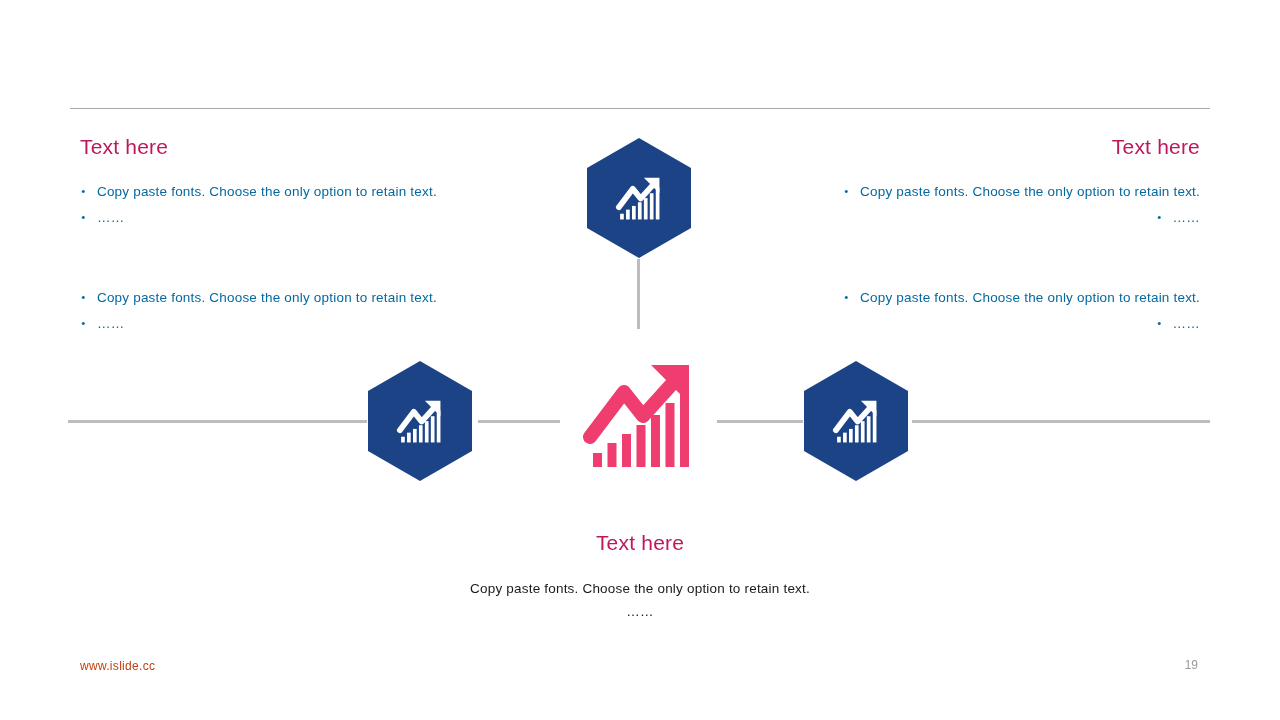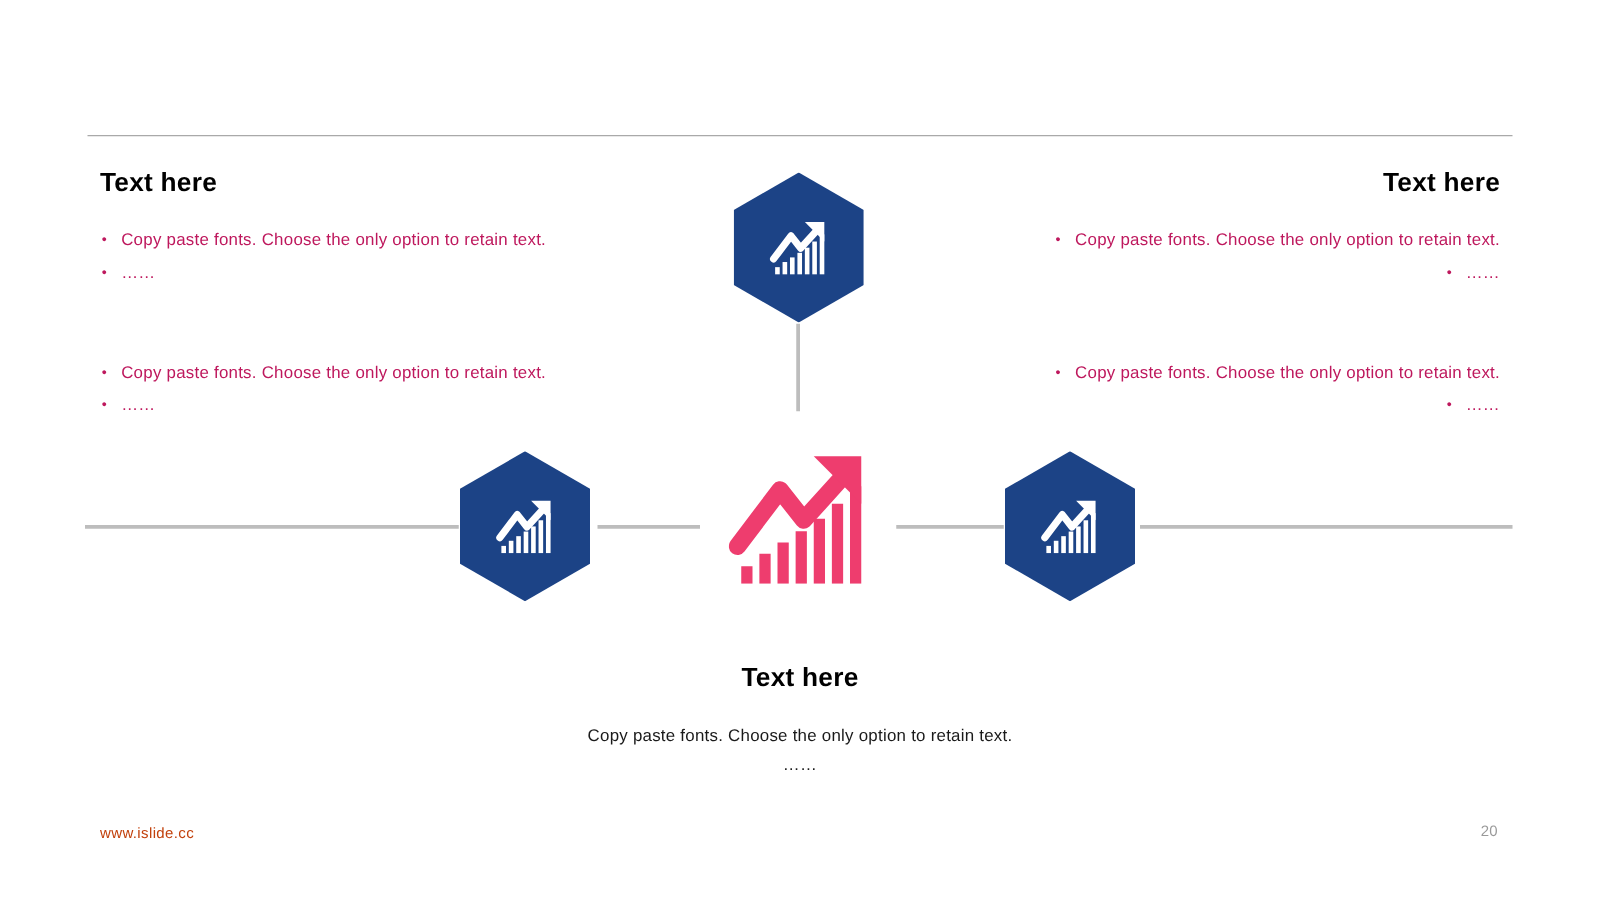--- a/index.html
+++ b/index.html
@@ -10,26 +10,26 @@
   
   .top-divider { position:absolute; left:70px; top:108px; width:1140px; height:1px; background:var(--divider,#a9a9a9); }
   .hline { position:absolute; top:420px; height:3px; background:var(--gray,#bdbdbd); }
   .seg1 { left:68px;  width:299px; }
   .seg2 { left:478px; width:82px; }
   .seg3 { left:717px; width:86px; }
   .seg4 { left:912px; width:298px; }
   .vline { position:absolute; left:637px; top:259px; width:3px; height:70px; background:var(--gray,#bdbdbd); }
 
   
-  .title { position:absolute; font-size:21px; font-weight:bold; color:#000000; line-height:24px; letter-spacing:.2px; }
+  .title { position:absolute; font-size:21px; font-weight:normal; color:#be185d; line-height:24px; letter-spacing:.2px; }
   .t-left  { left:80px;  top:135px; }
   .t-right { right:80px; top:135px; text-align:right; }
   .t-center{ left:0; right:0; top:531px; text-align:center; }
 
-  .bline { position:absolute; font-size:13.5px; line-height:17px; color:#be185d; letter-spacing:.2px; }
+  .bline { position:absolute; font-size:13.5px; line-height:17px; color:#0369a1; letter-spacing:.2px; }
   .lcol { left:81px; width:400px; text-align:left; }
   .rcol { right:80px; width:400px; text-align:right; }
   .y1 { top:183px; } .y2 { top:209px; } .y3 { top:289px; } .y4 { top:315px; }
   .bul { display:inline-block; margin-right:11px; transform:scale(.85); }
 
   .cline { position:absolute; left:0; right:0; text-align:center; font-size:13.5px; line-height:17px; color:#1a1a1a; letter-spacing:.2px; }
   .c1 { top:580px; } .c2 { top:603px; }
 
   
   .hex { position:absolute; width:104px; height:120px; }
@@ -126,15 +126,15 @@
 
   <svg class="center-icon" viewBox="0 0 112 106">
     <use href="#growth-icon"></use>
   </svg>
 
   <div class="title t-center">Text here</div>
   <div class="cline c1">Copy paste fonts. Choose the only option to retain text.</div>
   <div class="cline c2">……</div>
 
   <div class="footer-site">www.islide.cc</div>
-  <div class="footer-page">20</div>
+  <div class="footer-page">19</div>
 
 </div>
 
 </body></html>

